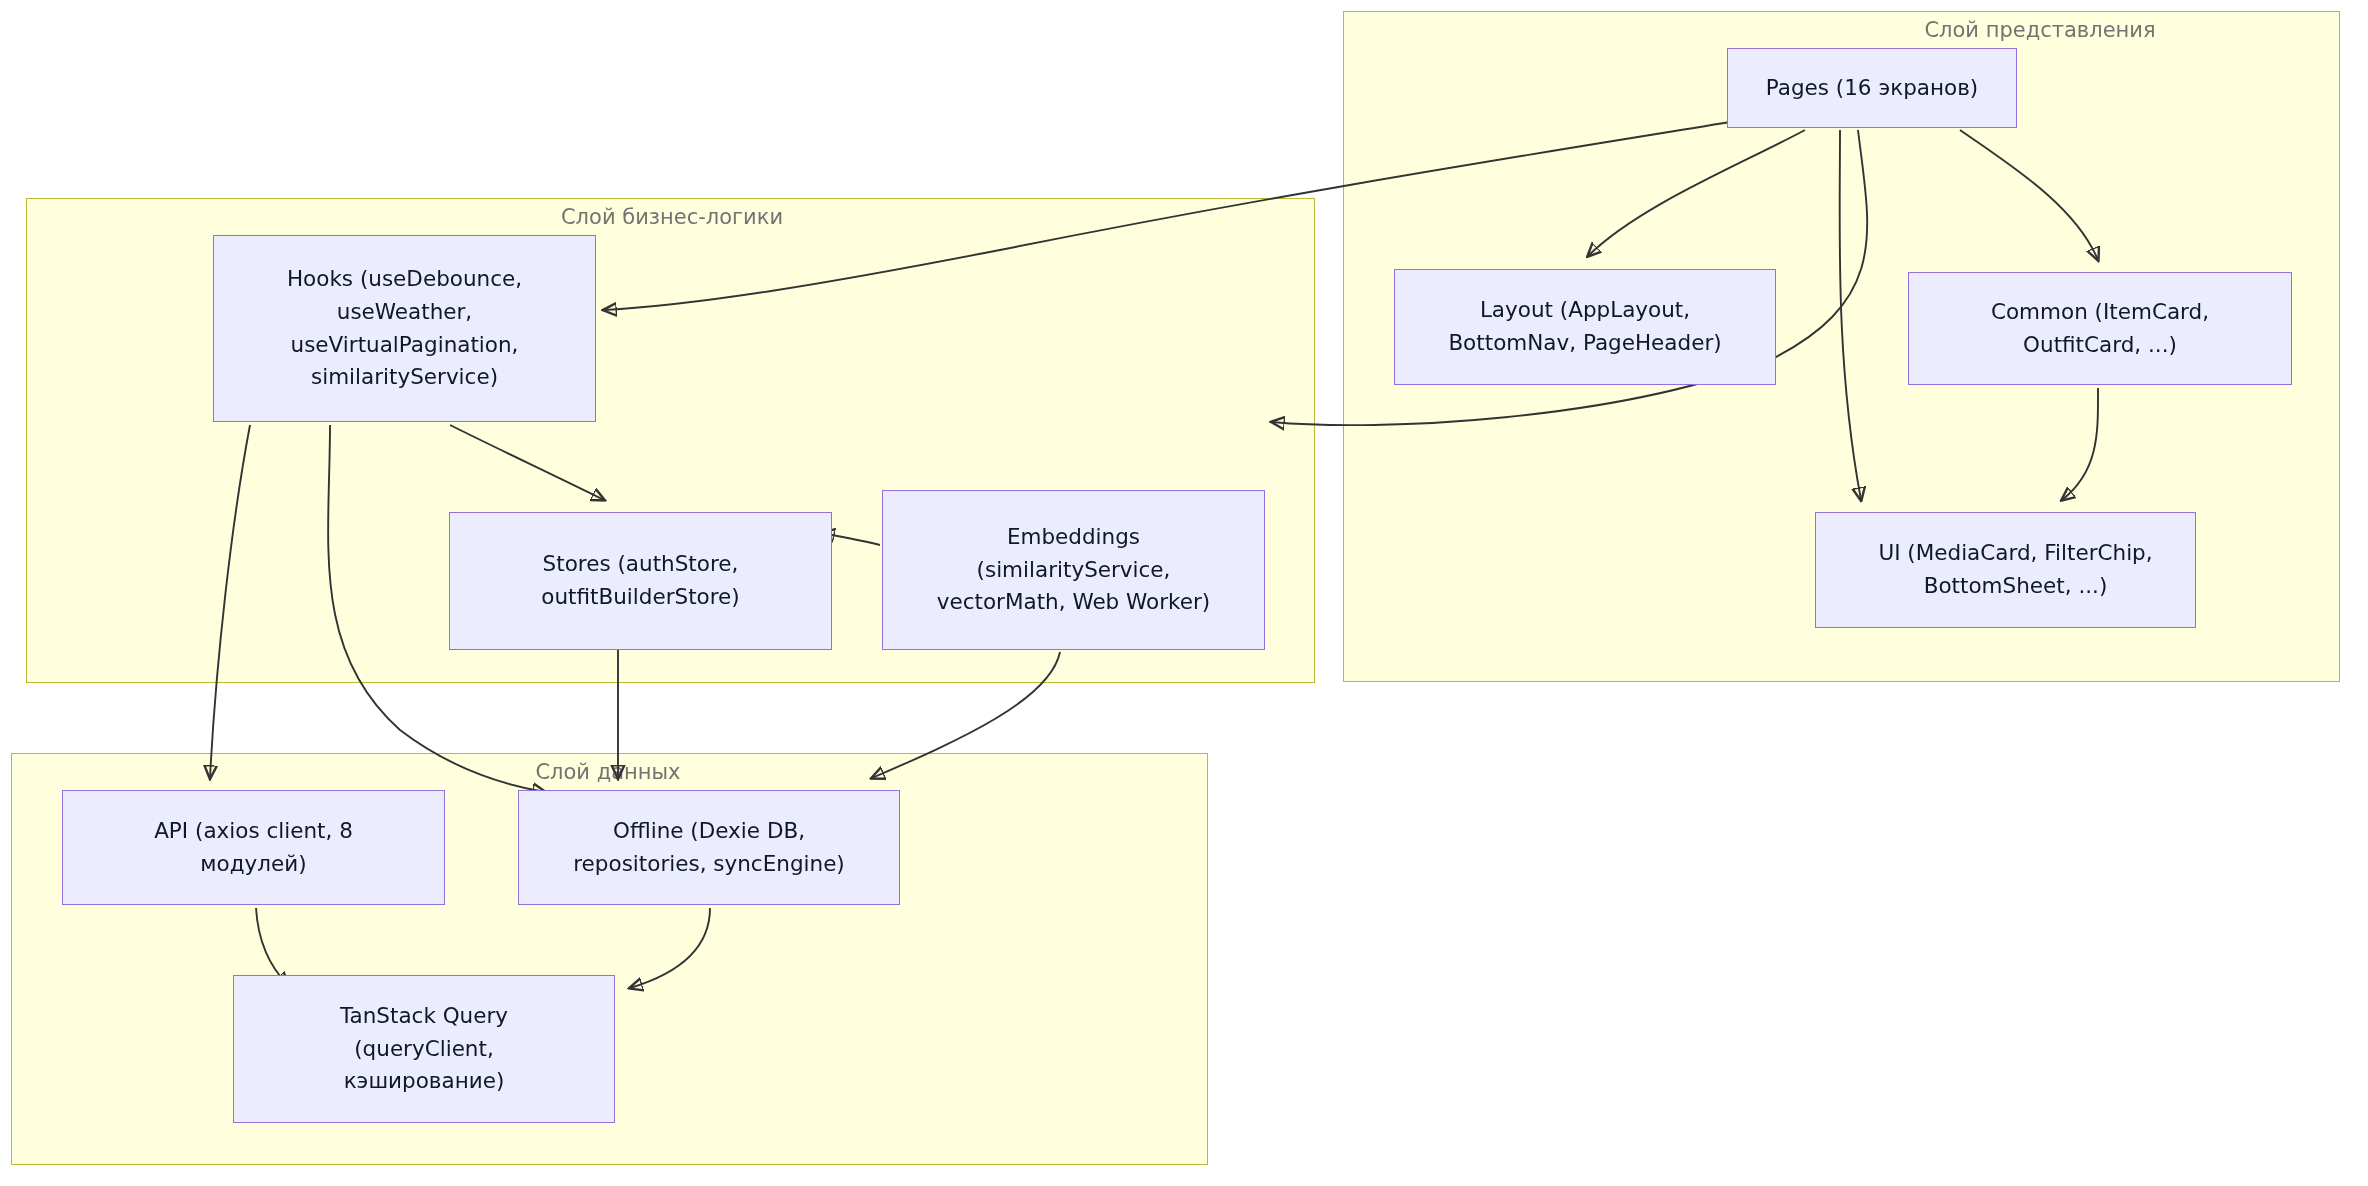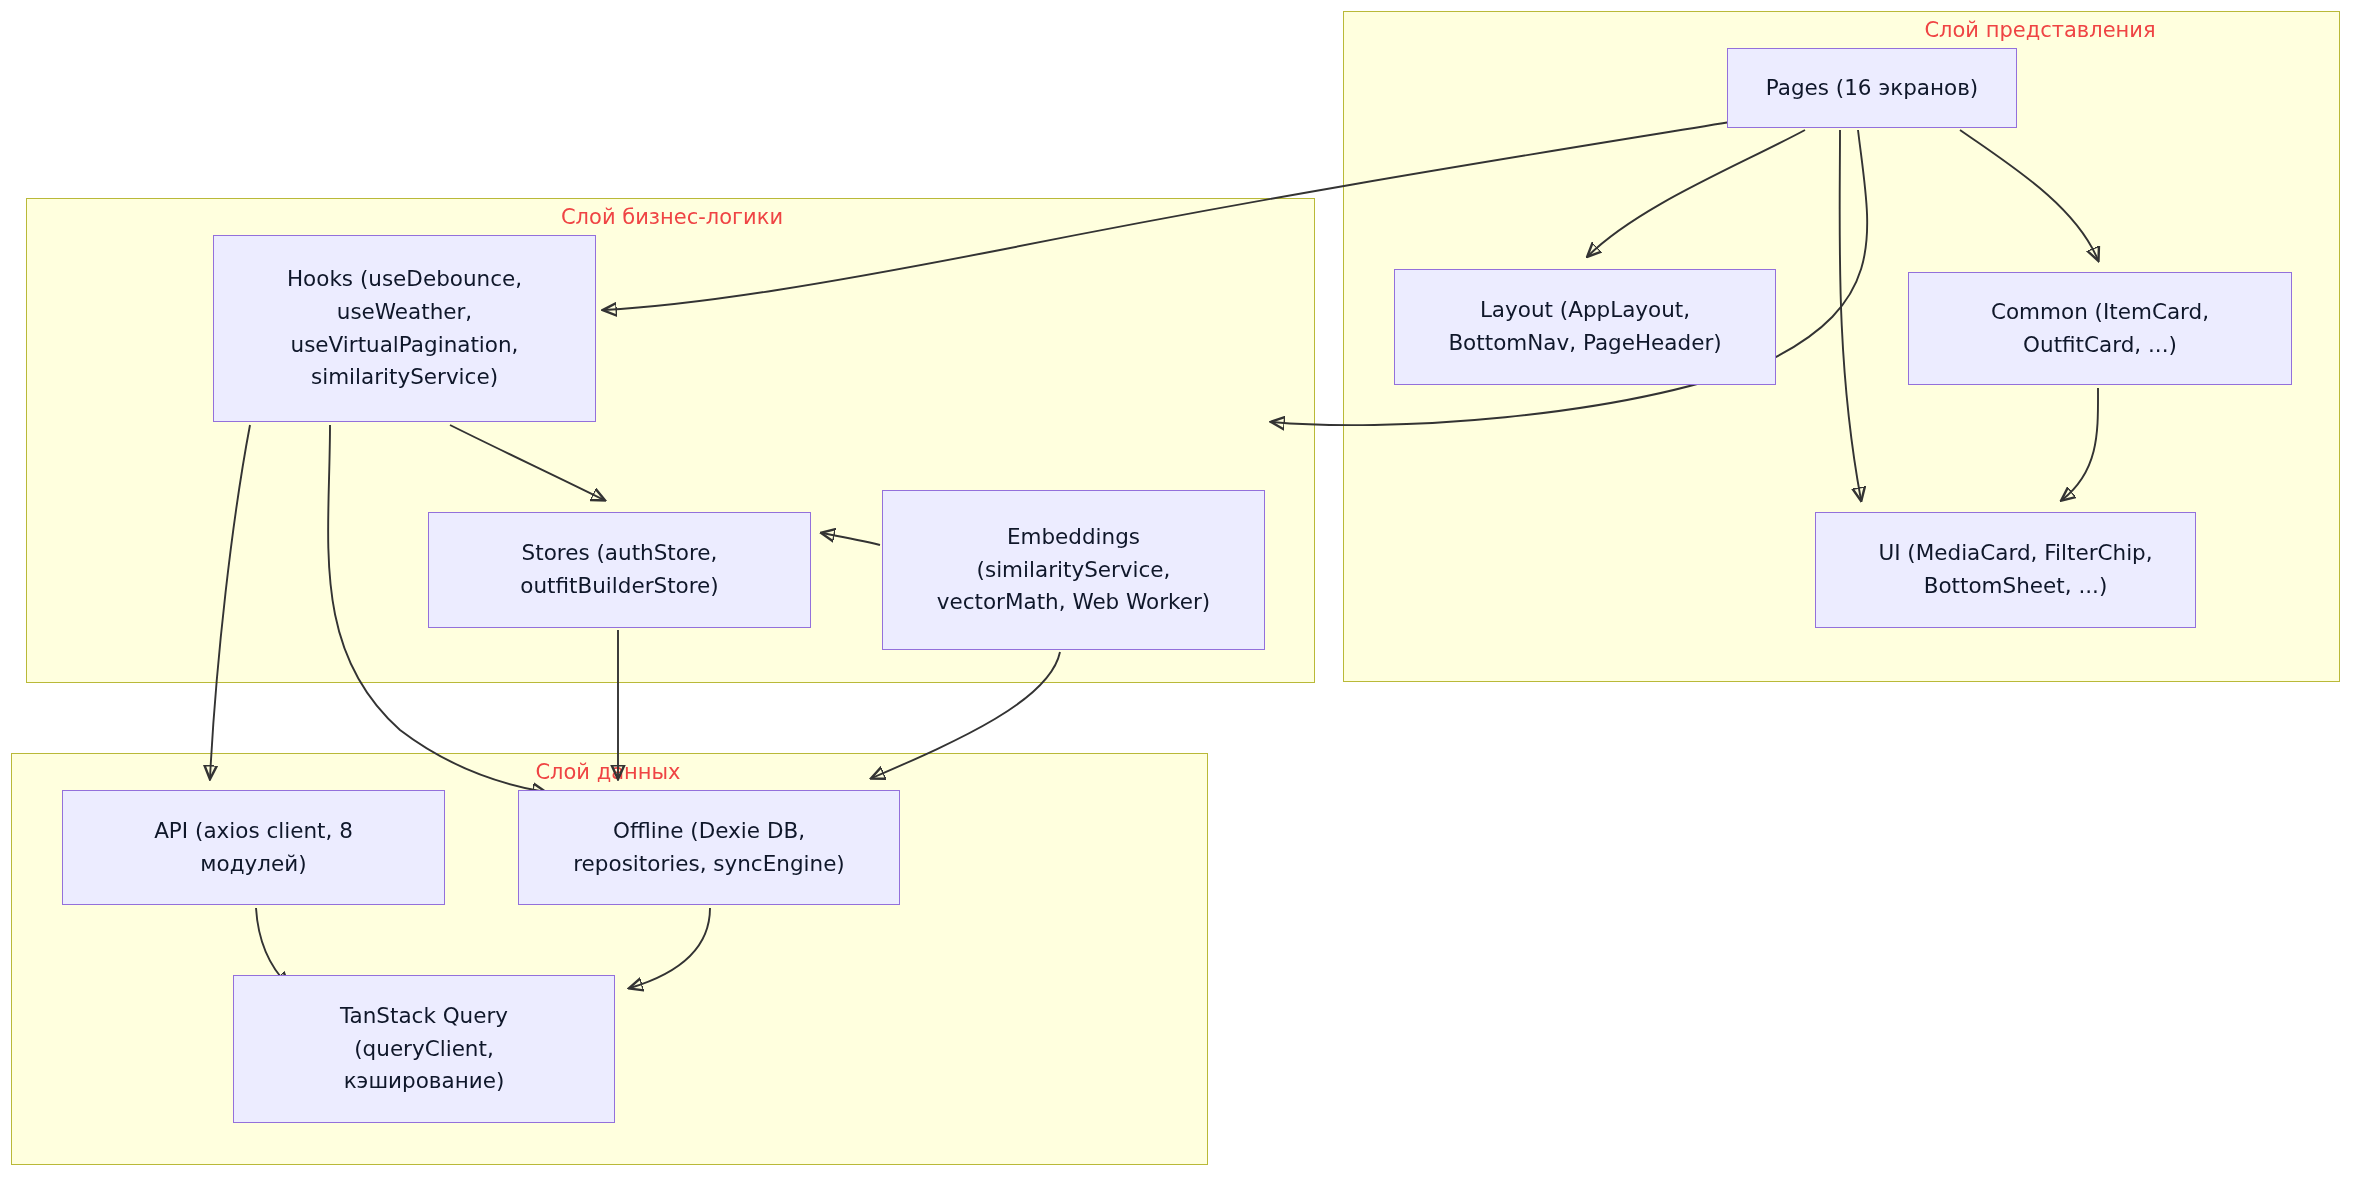--- a/index.html
+++ b/index.html
@@ -1,21 +1,21 @@
 <!DOCTYPE html>
 <html><head>
 <meta charset="utf-8">
 <style>
   html,body{margin:0;padding:0;background:#ffffff;}
   body{width:2368px;height:1186px;position:relative;overflow:hidden;
        font-family:"DejaVu Sans","Liberation Sans",sans-serif;}
   #stage{position:absolute;left:0;top:0;width:2368px;height:1186px;}
   .cluster{position:absolute;background:#ffffde;border:1.6px solid #b9b938;box-sizing:border-box;}
   .cluster-label{position:absolute;transform:translateX(-50%);
-       font-size:21px;color:#ef4444;white-space:nowrap;line-height:1;}
+       font-size:21px;color:#737373;white-space:nowrap;line-height:1;}
   .node{position:absolute;background:#ececff;border:1.6px solid #9370db;
        box-sizing:border-box;display:flex;align-items:center;justify-content:center;text-align:center;}
   .node span{font-size:21.5px;color:#0f172a;line-height:1.52;display:block;padding:0 6px;}
   svg.edges{position:absolute;left:0;top:0;width:2368px;height:1186px;overflow:visible;pointer-events:none;}
   svg.edges path{fill:none;stroke:#333333;stroke-width:1.9px;}
 </style>
 </head>
 <body>
 
 <div id="stage">
@@ -73,21 +73,21 @@
         </span>
       </div>
       <div class="node" style="left: 213px; top: 235px; width: 383px; height: 187px;">
         <span>
           <div>Hooks (useDebounce,</div>
           <div>useWeather,</div>
           <div>useVirtualPagination,</div>
           <div>similarityService)</div>
         </span>
       </div>
-      <div class="node" style="left: 428px; top: 512px; width: 383px; height: 116px; align-items: center;">
+      <div class="node" style="left: 449px; top: 512px; width: 383px; height: 138px; align-items: center;">
         <span>
           <div>Stores (authStore,</div>
           <div>outfitBuilderStore)</div>
         </span>
       </div>
       <div class="node" style="left: 882px; top: 490px; width: 383px; height: 160px;">
         <span>
           <div>Embeddings</div>
           <div>(similarityService,</div>
           <div>vectorMath, Web Worker)</div>

